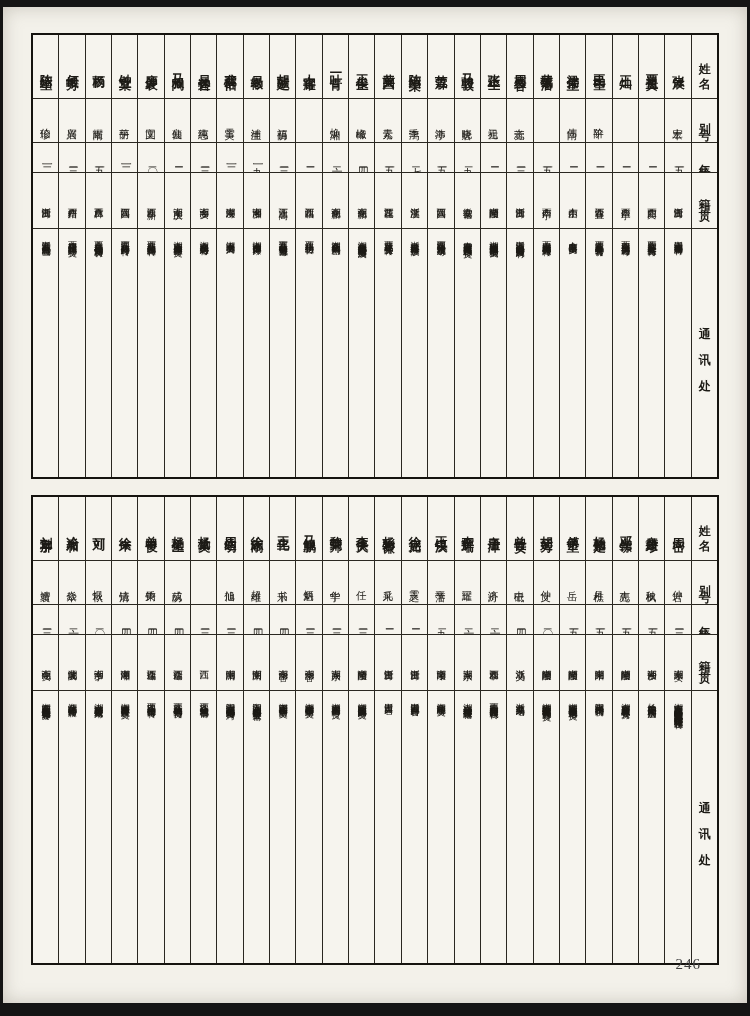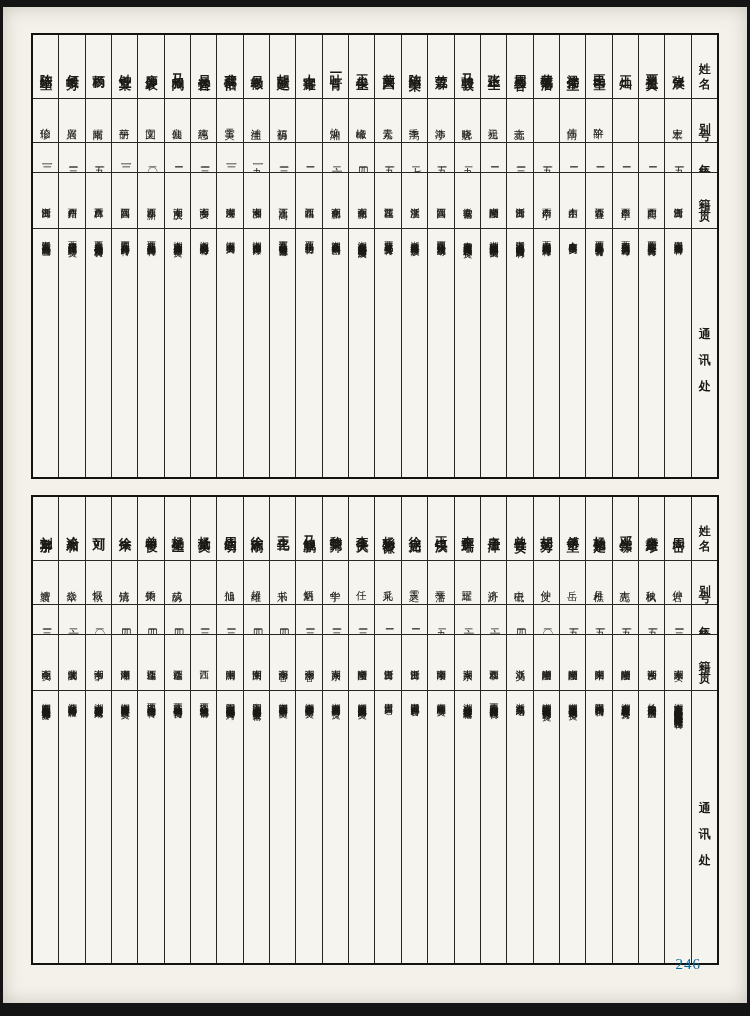--- a/index.html
+++ b/index.html
@@ -45,21 +45,21 @@
   
   .vcol.header .cell{font-weight:700;}
   .hl-2{letter-spacing:14px;font-size:12px;}
   .hl-2b{letter-spacing:8px;font-size:12px;}
   .hl-2c{letter-spacing:3px;font-size:11.5px;}
   .hl-2d{letter-spacing:12px;font-size:12px;}
   .hl-3{letter-spacing:26px;font-size:12px;justify-content:center;}
   .pagenum{
     position:absolute;right:46px;bottom:30px;
     font-family:"Liberation Serif","DejaVu Serif",serif;
-    font-size:15px;color:#0369a1;letter-spacing:1px;
+    font-size:15px;color:#404040;letter-spacing:1px;
   }
 </style>
 </head>
 <body>
 
 <div class="paper">
   <div class="content">
     <div class="vtable" id="table-0">
         <div class="vcol">
     <div class="cell c-name">陈绍笙</div>

